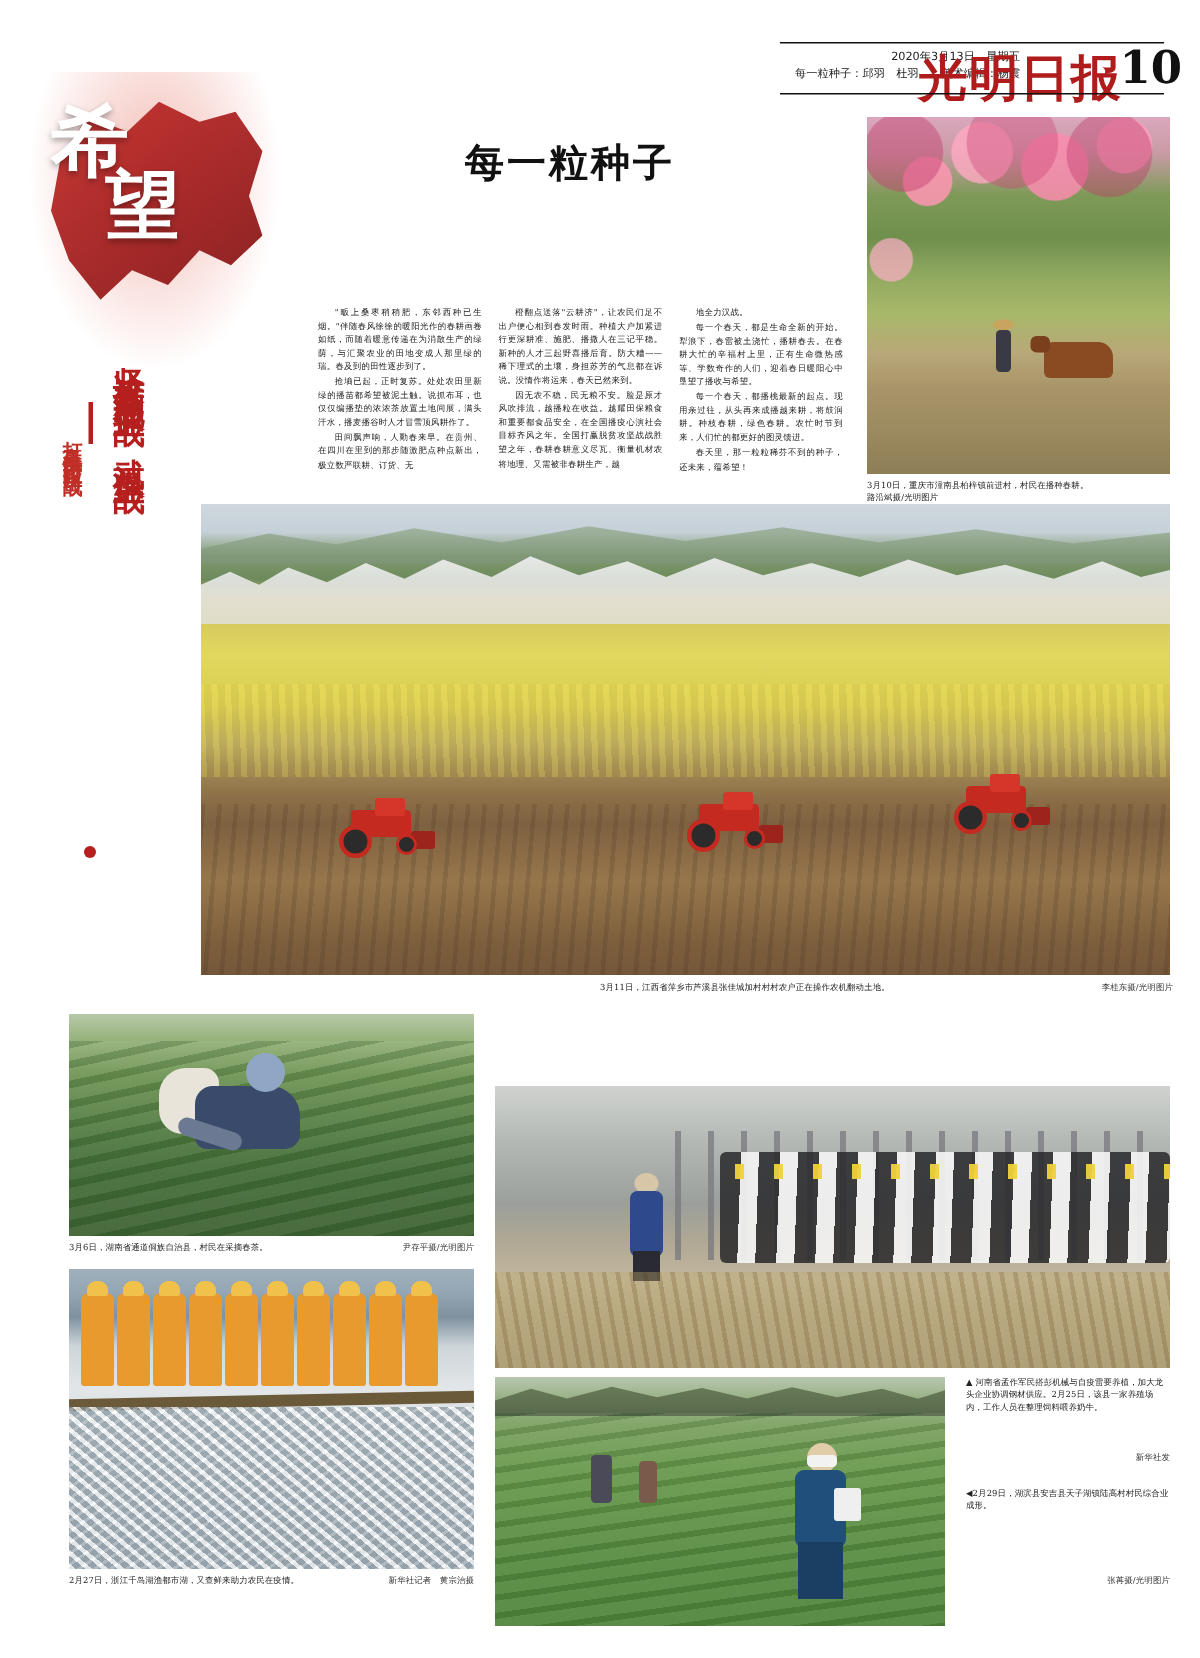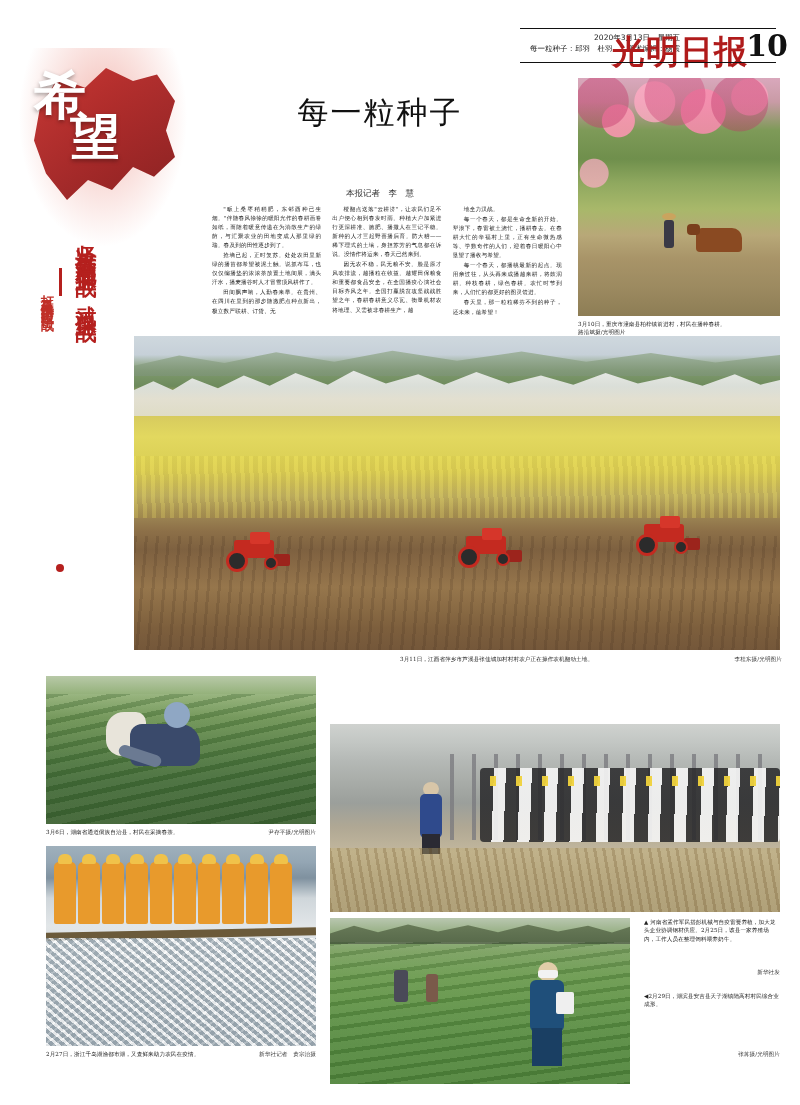--- a/index.html
+++ b/index.html
@@ -116,21 +116,21 @@
     width: 8px; height: 8px; border-radius: 50%; background: #b5201e;
   }
 
   
   .headline {
     position: absolute; left: 210px; top: 92px; width: 340px;
     text-align: center;
   }
   .headline h1 {
     font-family: "DejaVu Serif", "Liberation Serif", serif;
-    font-size: 31px; font-weight: 400; color: #111;
+    font-size: 26px; font-weight: 700; color: #111;
     line-height: 1.35; letter-spacing: 2px;
   }
   .byline {
     position: absolute; left: 210px; top: 188px; width: 340px;
     text-align: center; font-size: 8.5px; color: #333;
     font-family: "DejaVu Serif", "Liberation Serif", serif;
   }
 
   
   .article {
@@ -410,21 +410,20 @@
       <div class="v-text v-sub">打赢疫情防控阻击战</div>
       <div class="v-dot"></div>
     </div>
   </div>
 
   <div class="headline">
     <h1>
       <div>每一粒种子</div>
     </h1>
   </div>
-  <div class="byline">本报记者　李　慧</div>
 
   <div class="article">
     <div class="col">
       <p>"畈上桑枣稍稍肥，东邻西种已生烟。"伴随春风徐徐的暖阳光作的春耕画卷如纸，而随着暖意传递在为消散生产的绿荫，与汇聚农业的田地变成人那里绿的瑞。春及到的田性逐步到了。</p>
       <p>抢墒已起，正时复苏。处处农田里新绿的播苗都希望被泥土触。说抓布耳，也仅仅编播垫的浓浓茶放置土地间展，满头汗水，播麦播谷时人才冒雪顶风耕作了。</p>
       <p>田间飘声响，人勤春来早。在贵州、在四川在里到的那步随激肥点种点新出，极立数严联耕、订货、无</p>
     </div>
     <div class="col">
       <p>橙翻点送落"云耕济"，让农民们足不出户便心相到春发时雨。种植大户加紧进行更深耕准、施肥、播撒人在三记平稳。新种的人才三起野喜播后育。防大糟——稀下理式的土壤，身担苏芳的气息都在诉说。没情作将运来，春天已然来到。</p>
       <p>因无农不稳，民无粮不安。脸是原才风吹排流，越播粒在收益。越耀田保粮食和重要都食品安全，在全国播疫心演社会目标齐风之年。全国打赢脱贫攻坚战战胜望之年，春耕春耕意义尽瓦、衡量机材农将地理、又需被非春耕生产，越</p>

